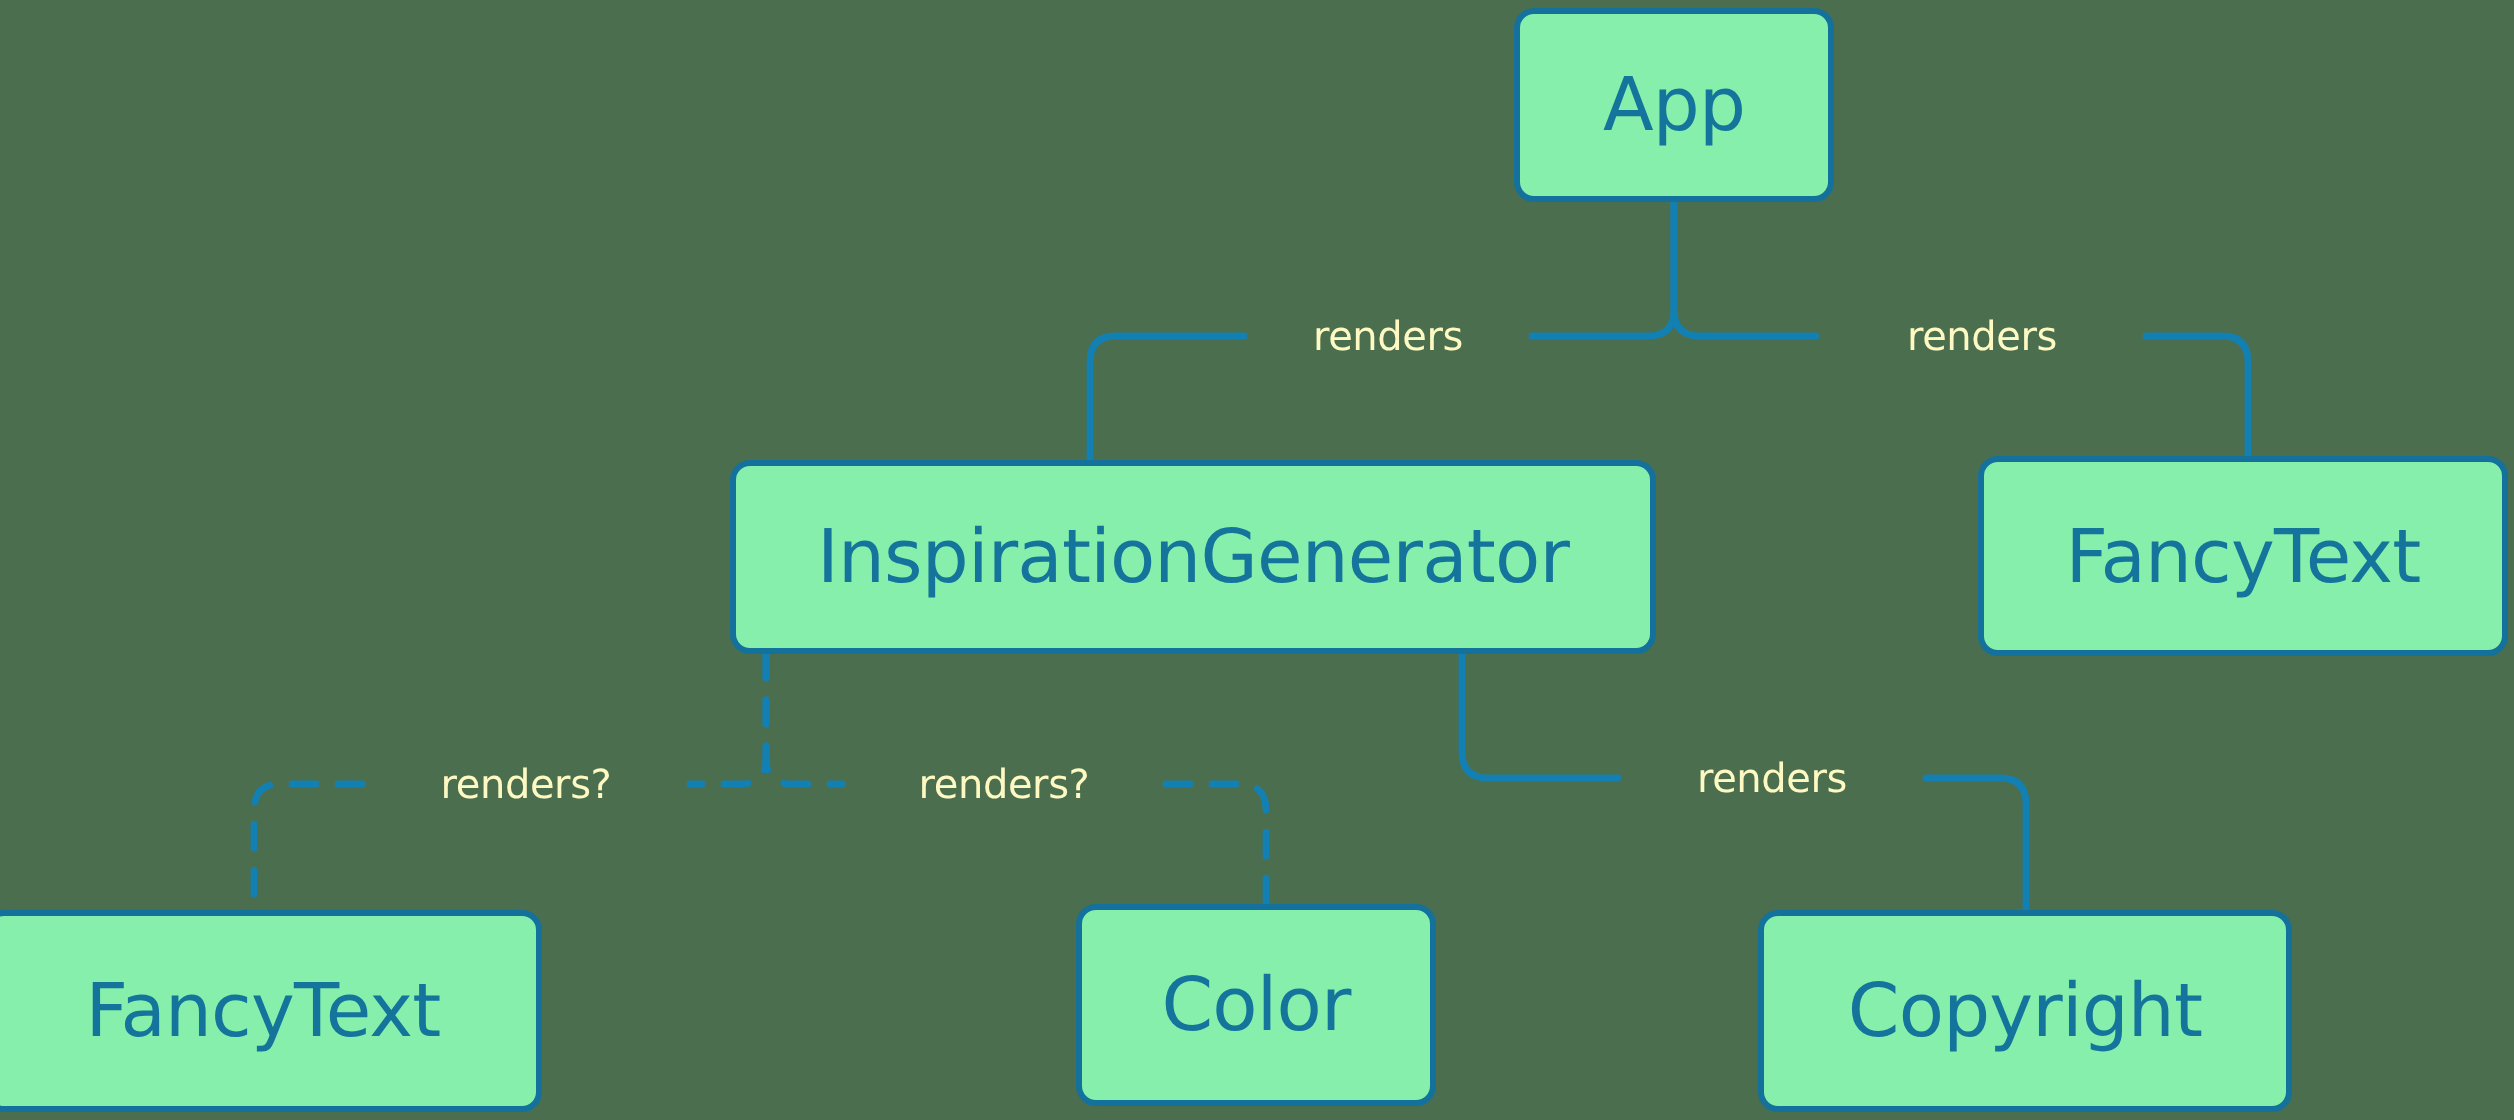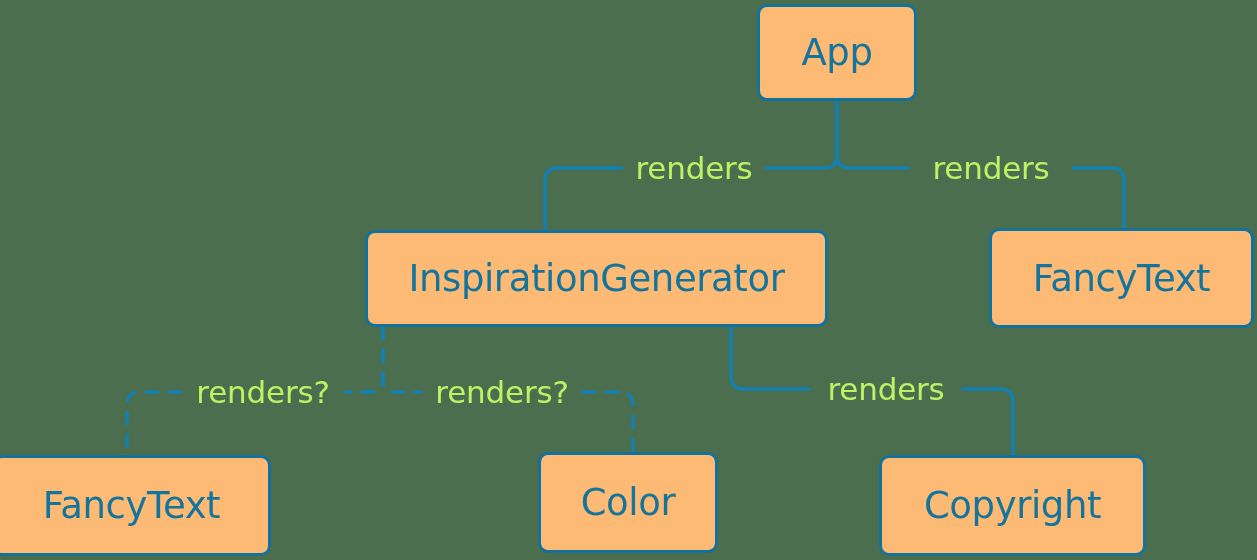--- a/index.html
+++ b/index.html
@@ -22,43 +22,43 @@
     position: absolute;
     left: 0;
     top: 0;
     width: 1257px;
     height: 560px;
     overflow: visible;
   }
   .node {
     position: absolute;
     box-sizing: border-box;
-    background: #fdba74;
+    background: #86efac;
     border: 3px solid #14719c;
     border-radius: 10px;
     display: flex;
     align-items: center;
     justify-content: center;
     color: #15749c;
     font-family: "DejaVu Sans", sans-serif;
     font-size: 37px;
     font-weight: 400;
     letter-spacing: -0.4px;
     white-space: nowrap;
     z-index: 2;
   }
   .node-label {
     line-height: 1;
     color: #15749c;
   }
   .edge-label {
     position: absolute;
-    color: #bef264;
+    color: #fef9c3;
     font-family: "DejaVu Sans", sans-serif;
-    font-size: 31px;
+    font-size: 20px;
     font-weight: 500;
     letter-spacing: -0.2px;
     white-space: nowrap;
     transform: translate(-50%, -50%);
     z-index: 3;
     line-height: 1;
   }
   .edge-path {
     fill: none;
     stroke: #1380b4;

